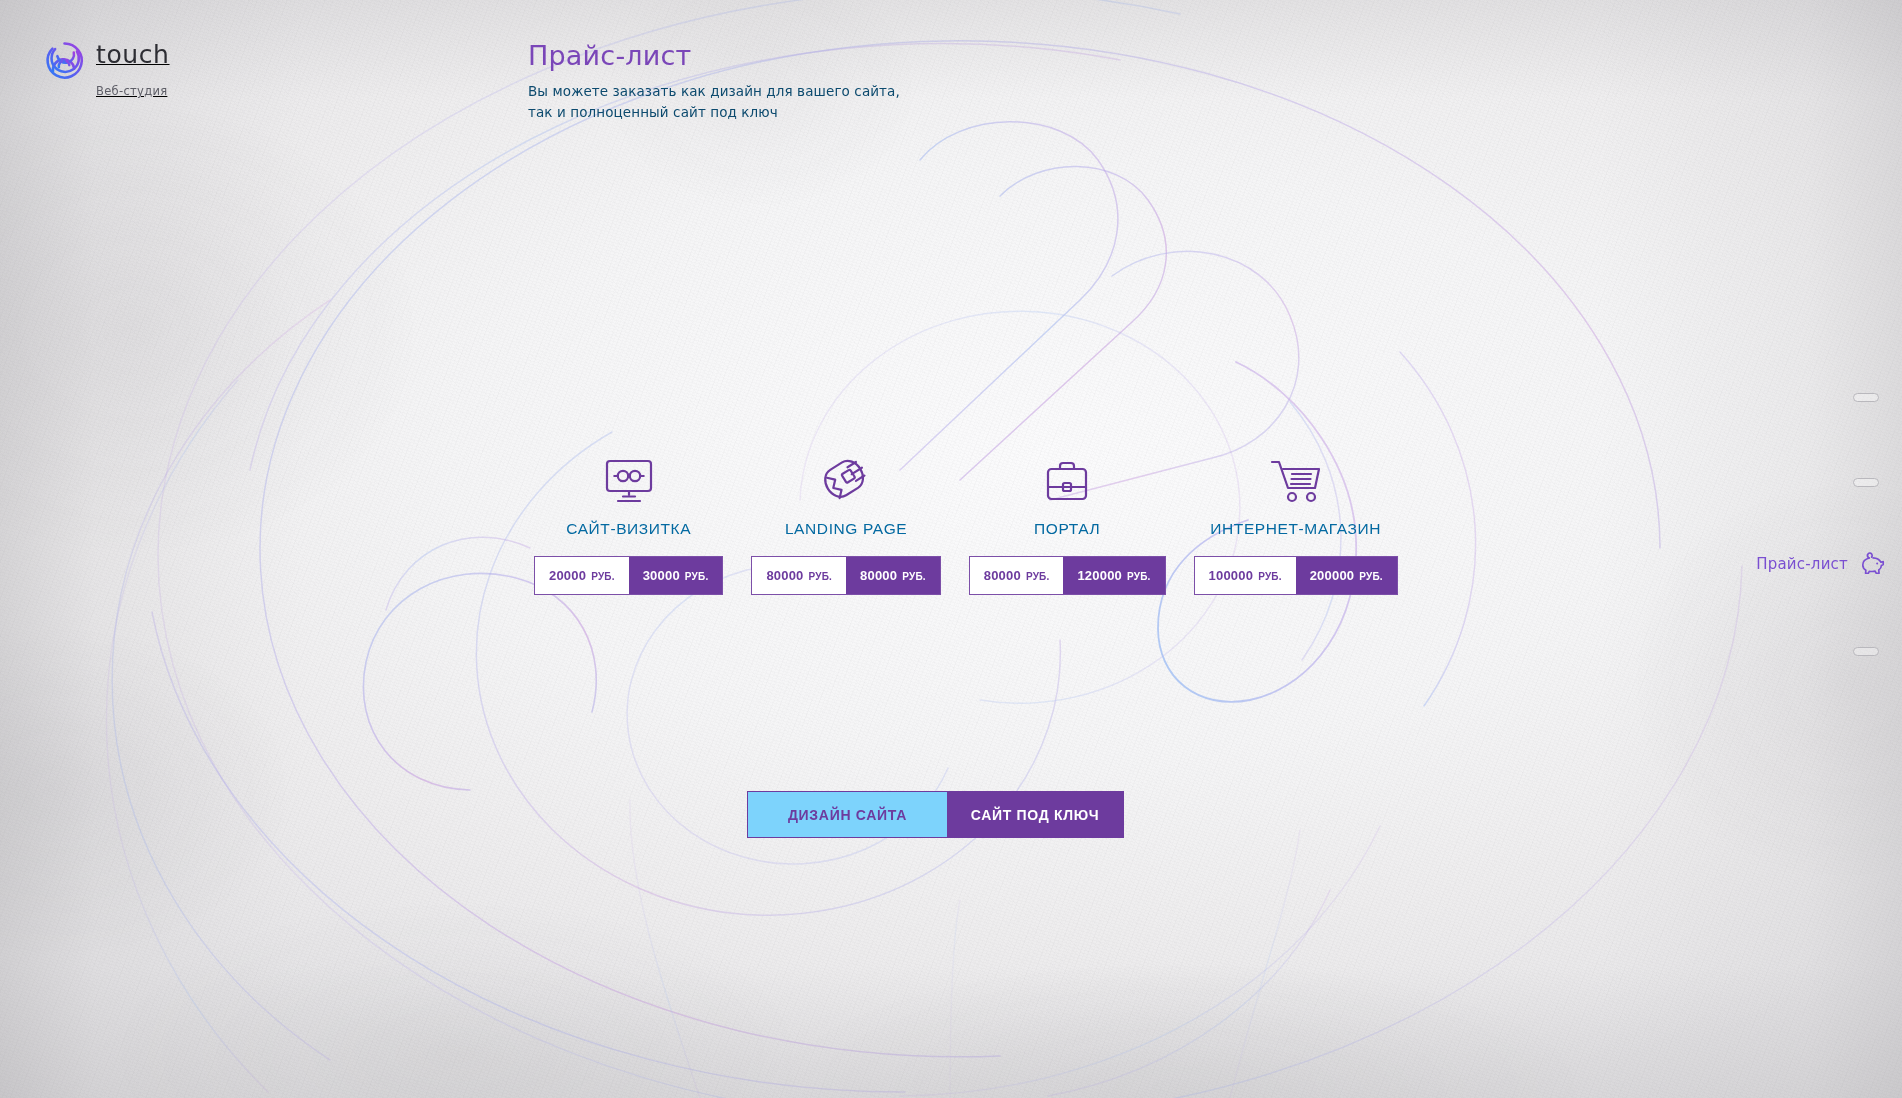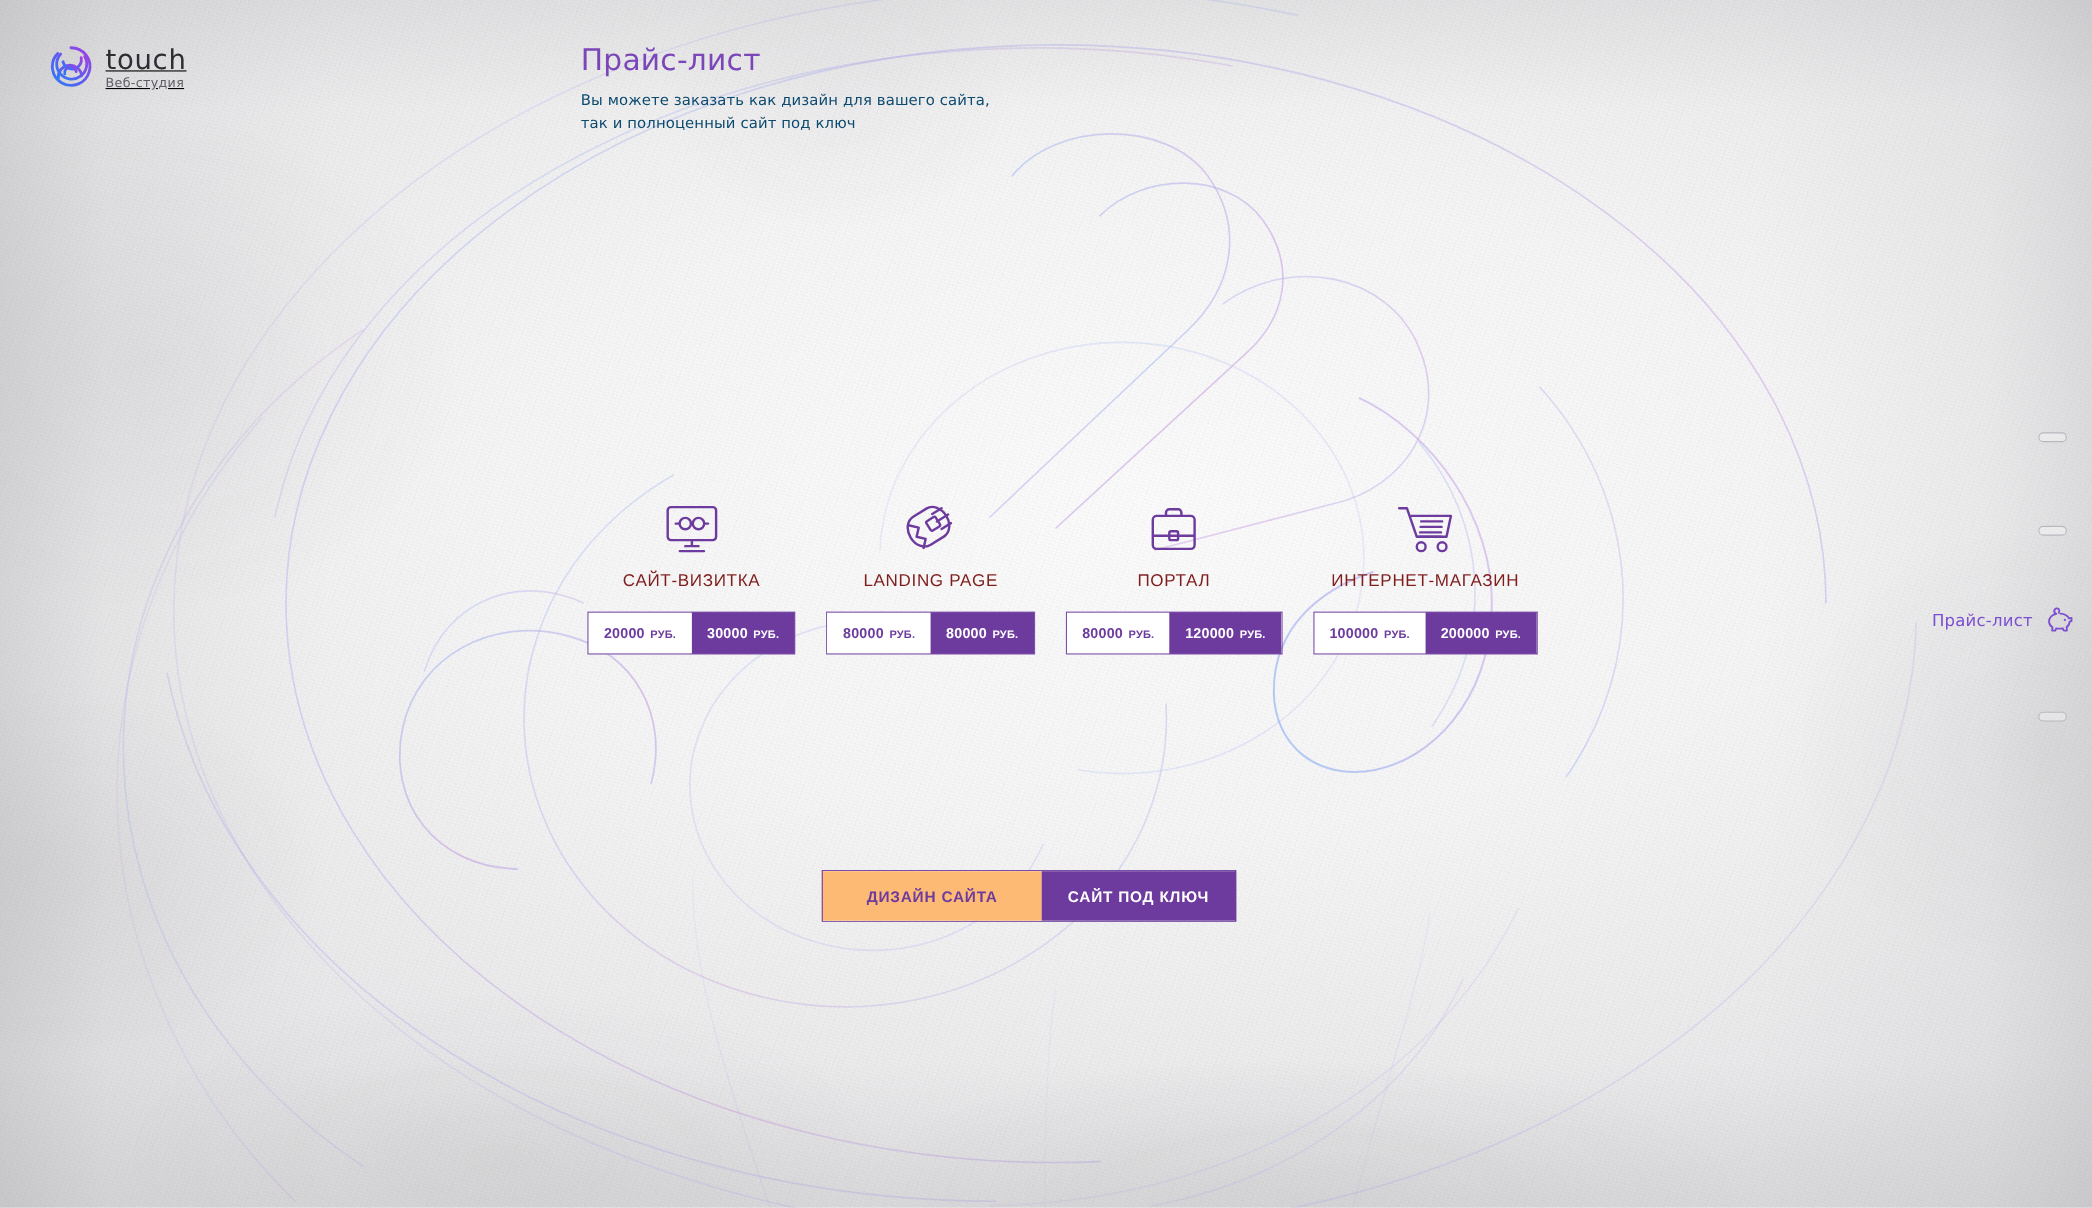--- a/index.html
+++ b/index.html
@@ -52,21 +52,21 @@
     display:flex; align-items:flex-start; gap:11px;text-decoration:underline;
   }
   #logo .mark{ width:41px; height:41px; flex:0 0 41px; }
   #logo .wordmark{ line-height:1; padding-top:2px; }
   #logo .brand{
     font-family:"DejaVu Sans", sans-serif;
     font-size:25px; letter-spacing:.6px; color:#2d2d33; font-weight:400;
   }
   #logo .tag{
     font-family:"DejaVu Sans", sans-serif;
-    font-size:11.5px; color:#5d5d66; letter-spacing:.3px; margin-top:3px;
+    font-size:11.5px; color:#5d5d66; letter-spacing:.3px; margin-top:19px;
   }
 
   
   #header{ position:absolute; left:528px; top:40px; }
   #header .title{
     font-family:"DejaVu Sans", sans-serif;
     font-size:27px; color:#7a46b8; font-weight:400; letter-spacing:.2px;
   }
   #header .sub{
     margin-top:10px;
@@ -79,21 +79,21 @@
   #cards{
     position:absolute; left:535px; top:448px;
     display:flex; gap:30px; align-items:flex-start;
   }
   .card{ display:flex; flex-direction:column; align-items:center; }
   .card .ico{ height:56px; display:flex; align-items:flex-end; justify-content:center; }
   .card .ico svg{ display:block; }
   .card .cap{
     margin-top:16px;
     font-family:"Liberation Sans", sans-serif;
-    font-size:15.5px; letter-spacing:.6px; color:#7f1d1d; font-weight:400;
+    font-size:15.5px; letter-spacing:.6px; color:#0369a1; font-weight:400;
     white-space:nowrap; text-transform:uppercase;
   }
   .prices{
     margin-top:19px; display:flex; align-items:stretch;
     box-shadow:0 0 0 1px #7c4fa8;
   }
   .pcell{
     height:37px; display:flex; align-items:baseline; justify-content:center; gap:5px;
     padding:0 14px; white-space:nowrap;
   }
@@ -108,21 +108,21 @@
   #toggle{
     position:absolute; left:748px; top:792px;
     display:flex; align-items:stretch;
     box-shadow:0 0 0 1px #6d3b9e;
   }
   .tbtn{
     height:45px; display:flex; align-items:center; justify-content:center;
     font-size:14px; font-weight:700; letter-spacing:.7px; cursor:pointer;
     text-transform:uppercase;
   }
-  .tbtn.off{ width:199px; background:#fdba74; color:#6d3b9e; }
+  .tbtn.off{ width:199px; background:#7dd3fc; color:#6d3b9e; }
   .tbtn.on { width:176px; background:#6d3b9e; color:#ffffff; }
 
   
   #rail{ position:absolute; right:0; top:0; width:120px; height:100%; }
   .rdot{
     position:absolute; right:23px; width:26px; height:9px; border-radius:5px;
     border:1.5px solid #b9b8bd; background:rgba(255,255,255,.35);
   }
   .rnav{
     position:absolute; right:14px; display:flex; align-items:center; gap:10px;

